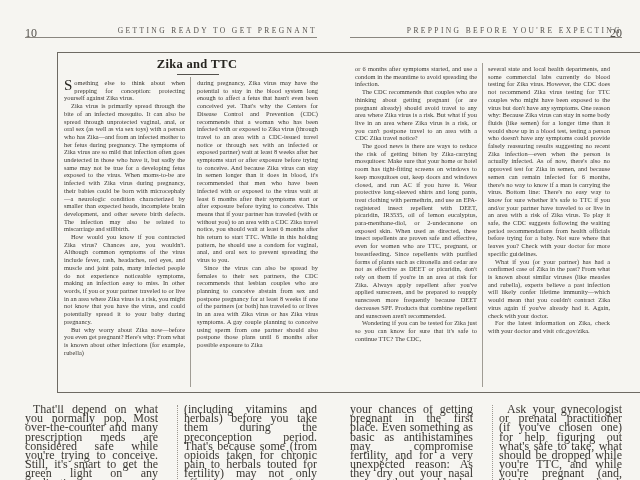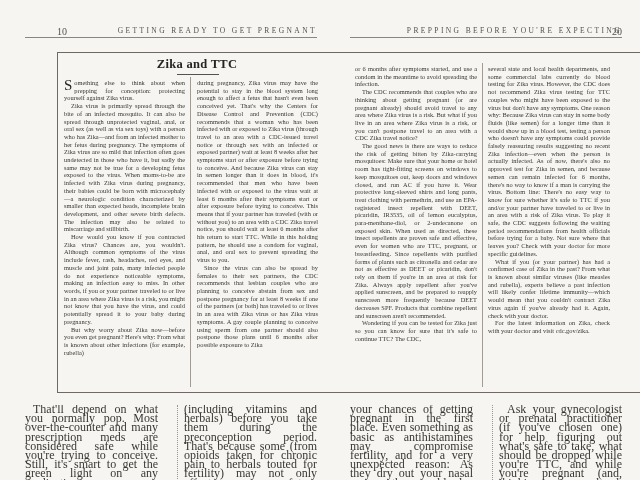--- a/index.html
+++ b/index.html
@@ -10,21 +10,21 @@
     font-family:"Liberation Serif","DejaVu Serif",serif;
     color:#35322e;
     overflow:hidden;
   }
   
   .rhead{
     position:absolute;top:24px;height:13px;
     border-bottom:1px solid #8a867f;
     font-size:7.5px;letter-spacing:2.4px;color:#55524d;
   }
-  .rhead .num{position:absolute;top:2px;font-size:10px;letter-spacing:0;color:#55524d;margin-left:32px;}
+  .rhead .num{position:absolute;top:2px;font-size:12px;letter-spacing:0;color:#55524d;}
   .rhead .head{position:absolute;top:2px;left:11px;right:0;text-align:right;white-space:nowrap;}
   .rhead-left{left:25px;width:292px;}
   .rhead-left .num{left:0;}
   .rhead-right{left:350px;width:272px;}
   .rhead-right .num{right:0;}
   
   .zika-box{
     position:absolute;left:57px;top:52px;width:558px;height:339px;
     border:1px solid #6e6a63;
     padding-left:46px;

